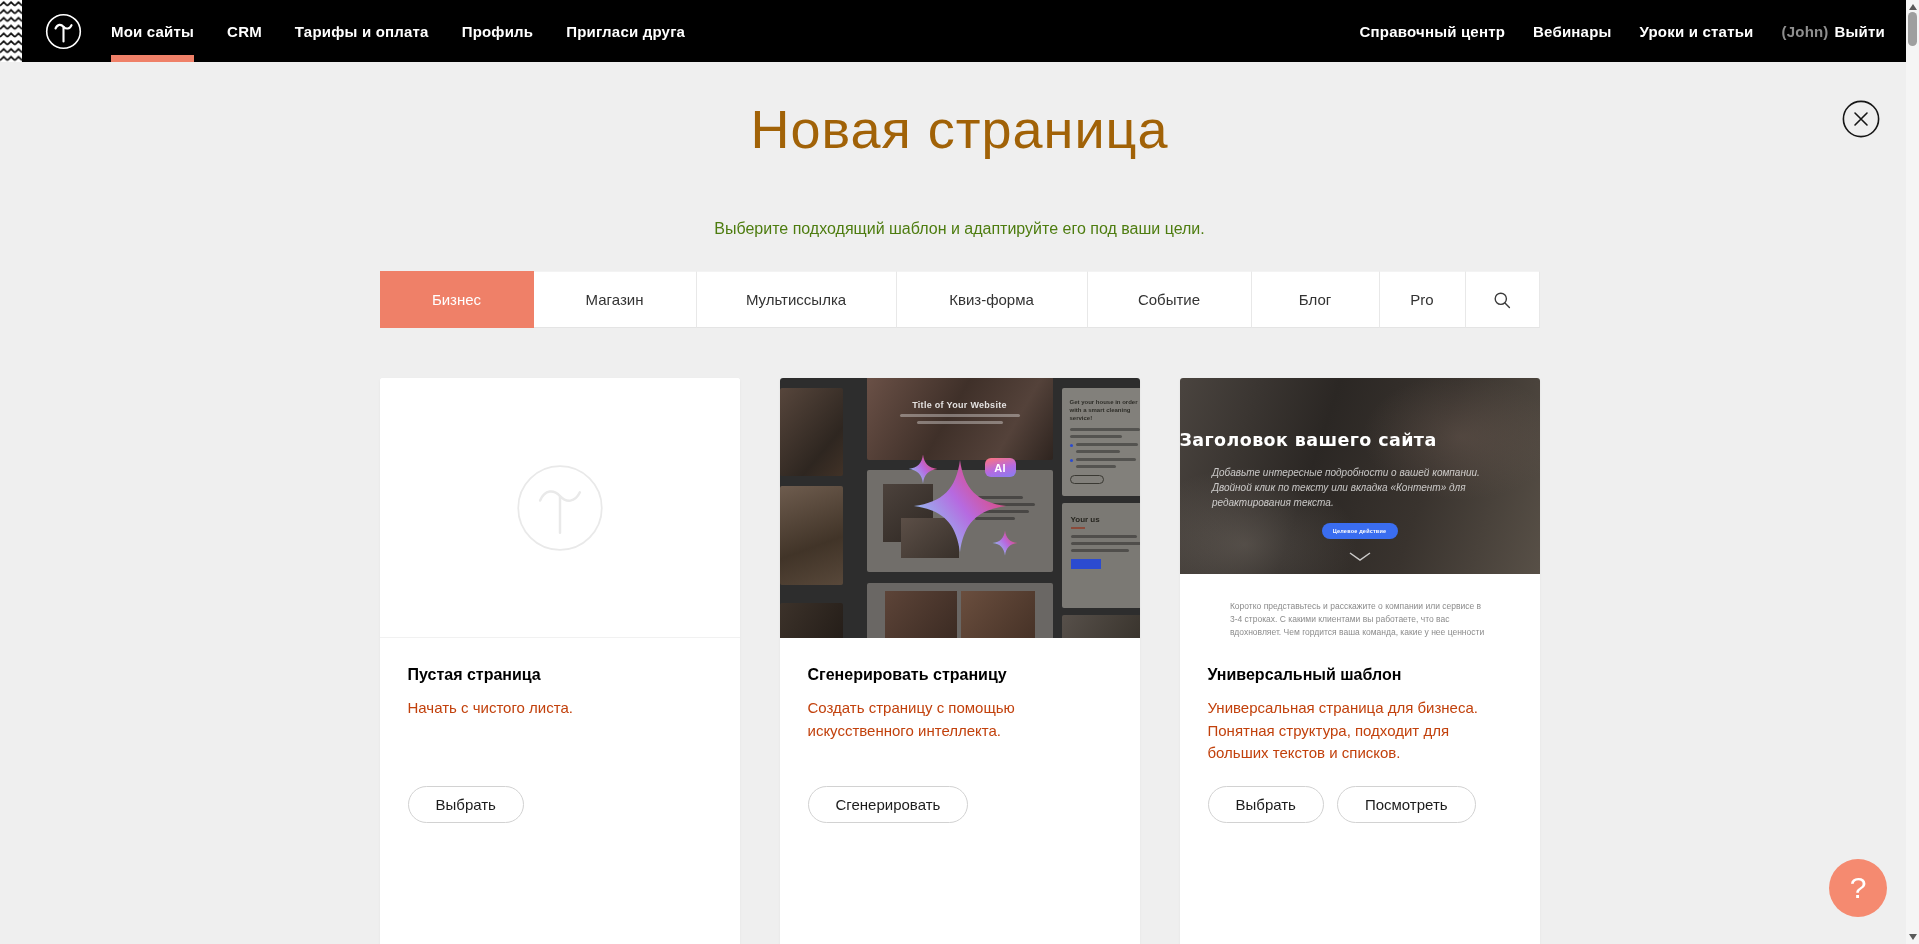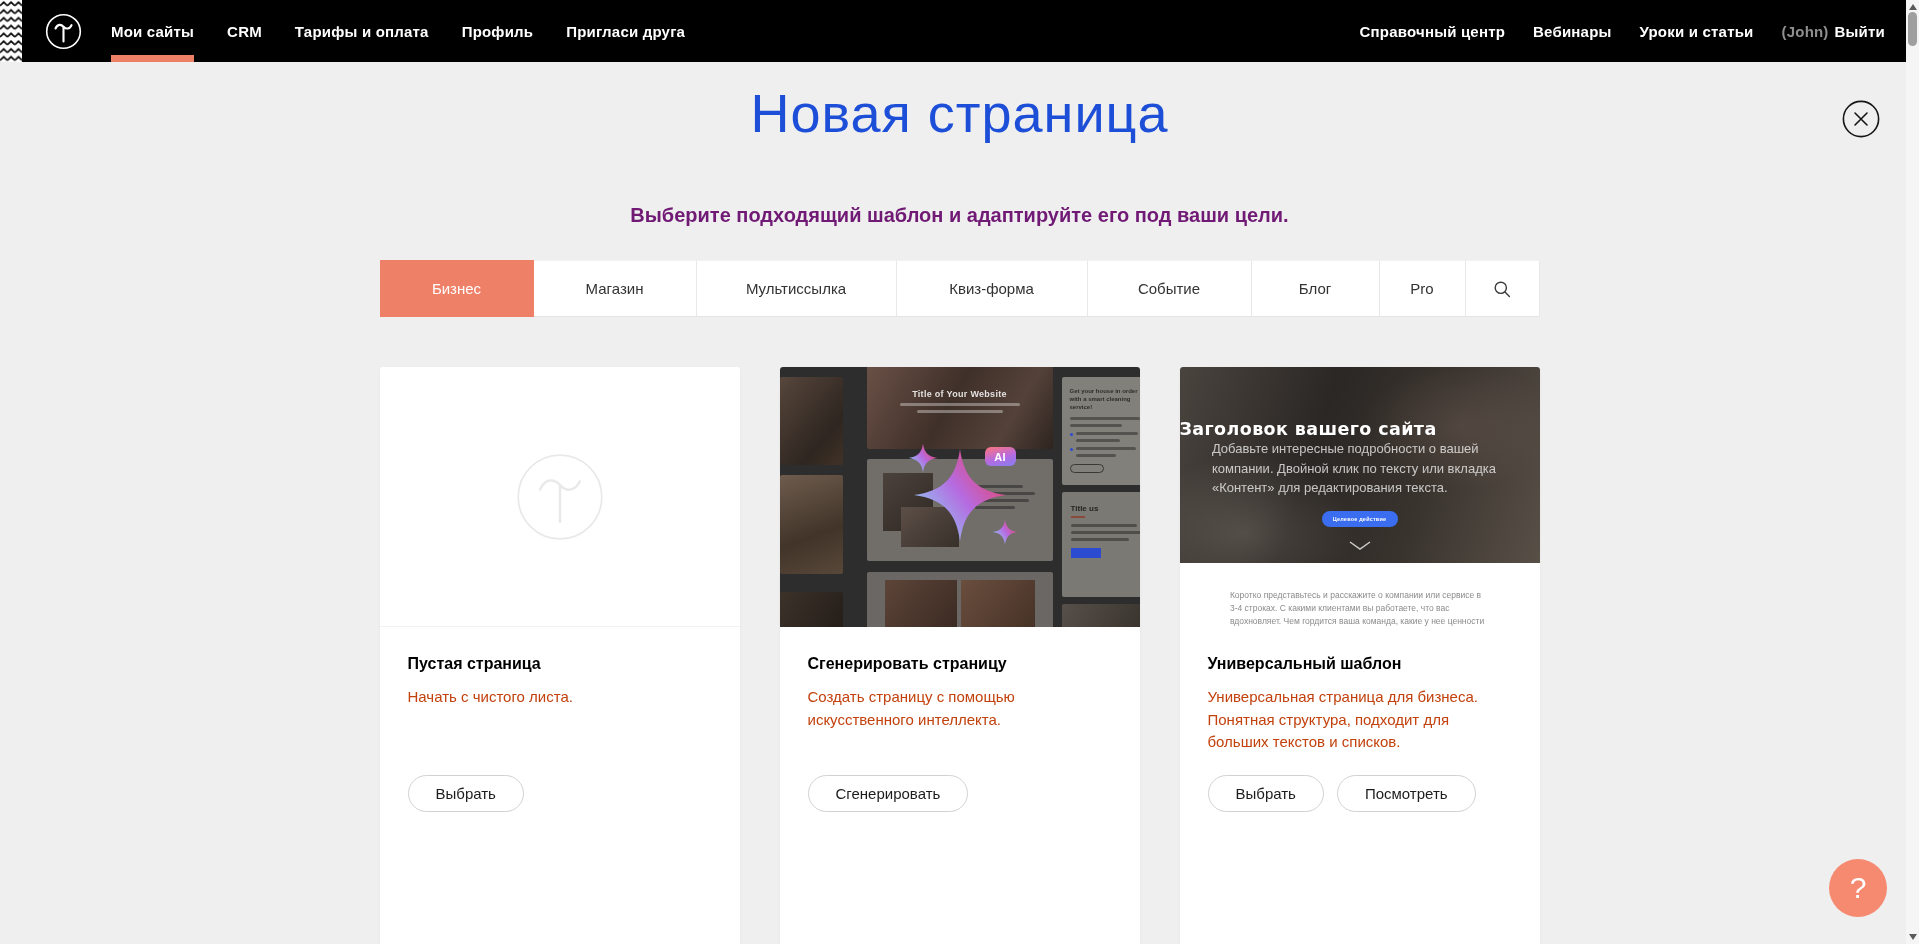--- a/index.html
+++ b/index.html
@@ -45,25 +45,25 @@
   .close-btn { position:absolute; left:1842px; top:100px; width:38px; height:38px; cursor:pointer; z-index:30; }
   .help-btn {
     position:absolute; left:1829px; top:859px; width:58px; height:58px; border-radius:50%;
     background:#f58a70; color:#fff; font-size:30px; font-weight:400;
     display:flex; align-items:center; justify-content:center; z-index:30; cursor:pointer;
   }
 
   
   .main { width:1160px; margin:0 auto; padding-top:62px; position:relative; }
   .page-title {
-    margin-top:20px; text-align:center; font-size:54px; font-weight:300;
-    color:#1d4ed8; letter-spacing:1px;
+    margin-top:36px; text-align:center; font-size:54px; font-weight:300;
+    color:#a16207; letter-spacing:1px;
   }
   .page-subtitle {
-    margin-top:60px; text-align:center; font-size:20px; font-weight:700; color:#701a75;
+    margin-top:60px; text-align:center; font-size:16px; font-weight:400; color:#4d7c0f;
   }
 
   
   .tabs { margin-top:33px; display:flex; height:57px; }
   .tab {
     background:#fff; border-right:1px solid #e8e8e8; border-top:1px solid #f3f3f3; border-bottom:1px solid #e4e4e4;
     display:flex; align-items:center; justify-content:center;
     font-size:15px; color:#333; cursor:pointer; flex:none;
   }
   .tab:first-child { border-left:1px solid #f3f3f3; }
@@ -131,21 +131,21 @@
   .preview-uni { background:#fff; }
   .uni-hero {
     height:196px; position:relative; 
     background:
       radial-gradient(140px 90px at 78% 30%, rgba(120,100,90,.35), rgba(0,0,0,0) 70%),
       radial-gradient(160px 110px at 18% 85%, rgba(160,150,140,.30), rgba(0,0,0,0) 70%),
       linear-gradient(108deg,#4a443f 0%,#2b2724 38%,#39332e 66%,#585047 100%);
   }
   .uni-title { padding-top:52px; font-size:17.5px; font-weight:700; color:#fff; letter-spacing:.4px;
     font-family:"DejaVu Sans", sans-serif; }
-  .uni-sub { margin:0 auto 0; width:82%; font-size:13px; line-height:1.5; color:rgba(255,255,255,.72); }
+  .uni-sub { margin:15px auto 0; width:82%; font-size:10px; line-height:1.5; color:rgba(255,255,255,.72);font-style:italic; }
   .uni-cta {
     margin:13px auto 0; width:76px; height:16px; border-radius:9px; background:#3a6df0;
     color:#fff; font-size:5.5px; font-weight:700; display:flex; align-items:center; justify-content:center;
     letter-spacing:.2px;
   }
   .uni-chevron { position:absolute; bottom:8px; left:50%; transform:translateX(-50%); }
   .uni-body { padding:26px 0 0; }
   .uni-text { margin:0 auto; width:72%; font-size:8.5px; line-height:1.5; color:#8b8b8b; text-align:left; }
 
   
@@ -279,21 +279,21 @@
           <div class="bullet-row">
               <span class="bullet-dot"></span>
               <span class="bullet-lines">
                 <span class="dark-line" style="display:block;width:60px;margin-top:0"></span>
                 <span class="dark-line" style="display:block;width:40px"></span>
               </span>
             </div>
           <div class="mini-pill"></div>
         </div>
         <div class="tile t-panel2">
-          <div class="mini-heading2">Title us</div>
+          <div class="mini-heading2">Your us</div>
           <div class="mini-underline"></div>
           <div class="dark-line" style="width:66px;margin-top:6px"></div>
           <div class="dark-line" style="width:70px"></div>
           <div class="dark-line" style="width:58px"></div>
           <div class="mini-bluebtn"></div>
         </div>
         <div class="tile t-panel3"></div>
 
         <svg class="sparkle-layer" viewBox="0 0 360 260">
           <defs>

